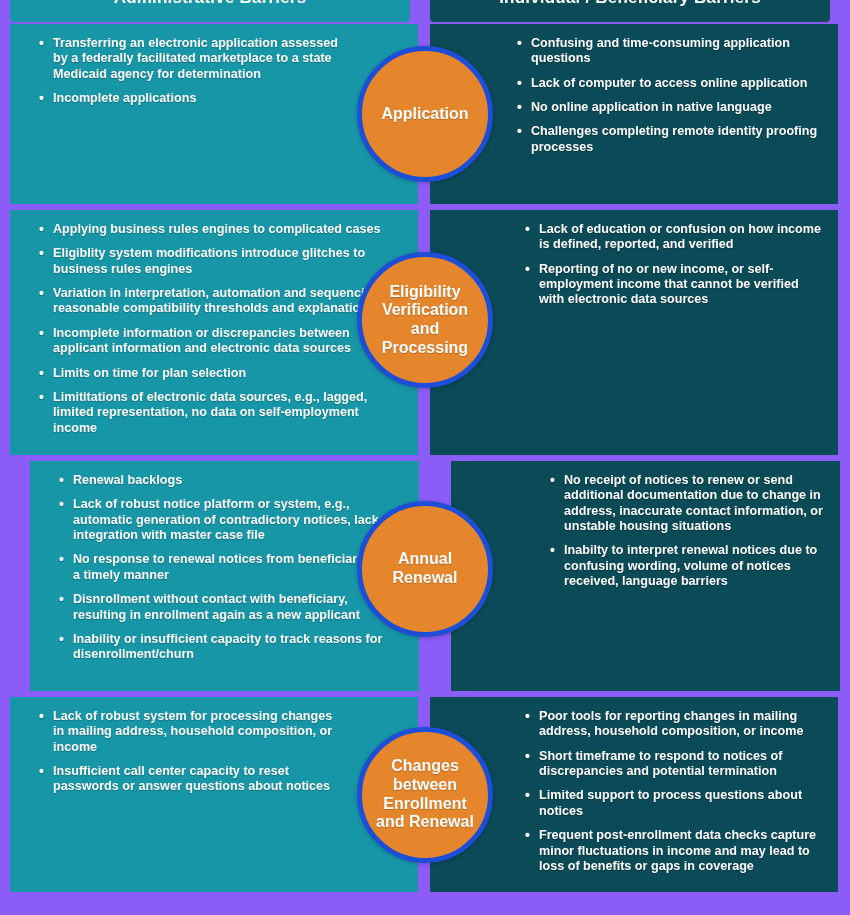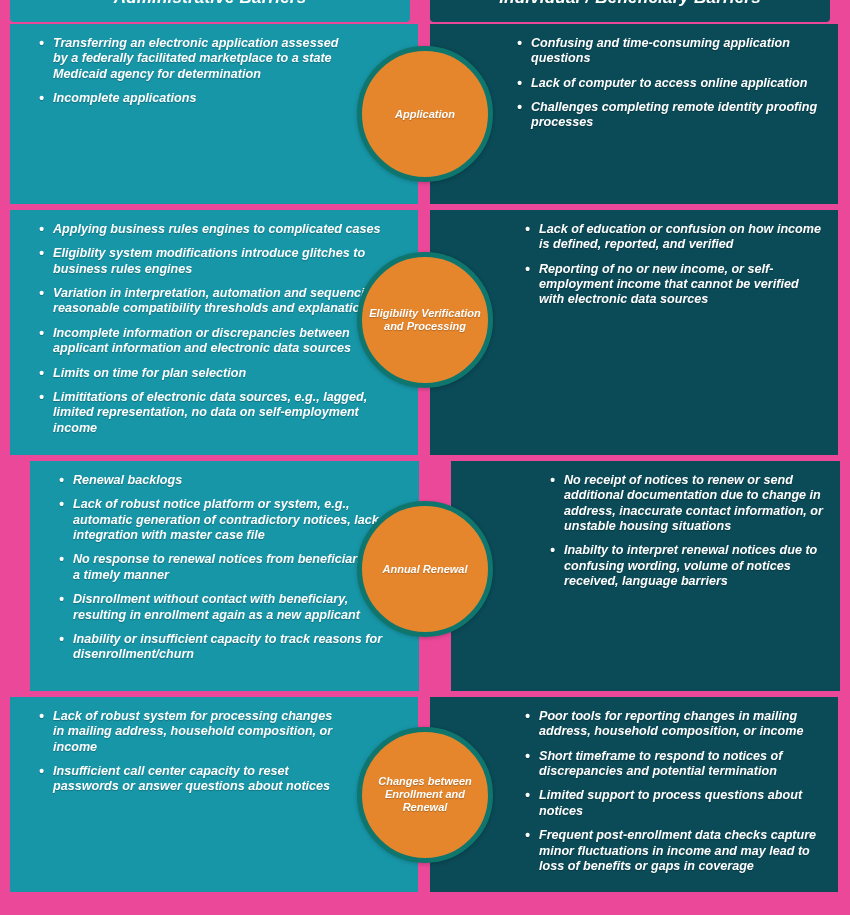--- a/index.html
+++ b/index.html
@@ -10,22 +10,21 @@
     height: 915px;
     overflow: hidden;
     background: #f1f2f2;
     font-family: "Liberation Sans", sans-serif;
   }
 
   #infographic {
     position: relative;
     width: 850px;
     height: 915px;
-    background: #ec4899;
-    font-style: italic;
+    background: #8b5cf6;
   }
 
   
   .header-row {
     position: absolute;
     top: 0; left: 0;
     width: 850px;
     height: 22px;
     display: flex;
     gap: 20px;
@@ -127,28 +126,28 @@
   
   .circle {
     position: absolute;
     left: 50%;
     top: 50%;
     transform: translate(-50%, -50%);
     width: 136px;
     height: 136px;
     border-radius: 50%;
     background: #e5862c;
-    border: 5px solid #0f766e;
+    border: 5px solid #1d4ed8;
     display: flex;
     align-items: center;
     justify-content: center;
     text-align: center;
     color: #ffffff;
     font-weight: bold;
-    font-size: 11px;
+    font-size: 16px;
     line-height: 1.18;
     box-shadow: 0 1px 4px rgba(0,0,0,.22);
     z-index: 10;
     padding: 6px;
   }
   .circle span { display: block; text-shadow: 0 1px 1px rgba(0,0,0,.22); }
 
   .row-1 .circle { top: 50%; }
   .row-2 .circle { top: 45%; }
   .row-3 .circle { top: 47%; }
@@ -174,20 +173,21 @@
       <div class="panel panel-left">
         <ul class="bullets">
           <li>Transferring an electronic application assessed by a federally facilitated marketplace to a state Medicaid agency for determination</li>
           <li>Incomplete applications</li>
         </ul>
       </div>
       <div class="panel panel-right">
         <ul class="bullets">
           <li>Confusing and time-consuming application questions</li>
           <li>Lack of computer to access online application</li>
+          <li>No online application in native language</li>
           <li>Challenges completing remote identity proofing processes</li>
         </ul>
       </div>
       <div class="circle">
         <span>Application</span>
       </div>
     </div>
 
     <div class="stage-row row-2">
       <div class="panel panel-left">

